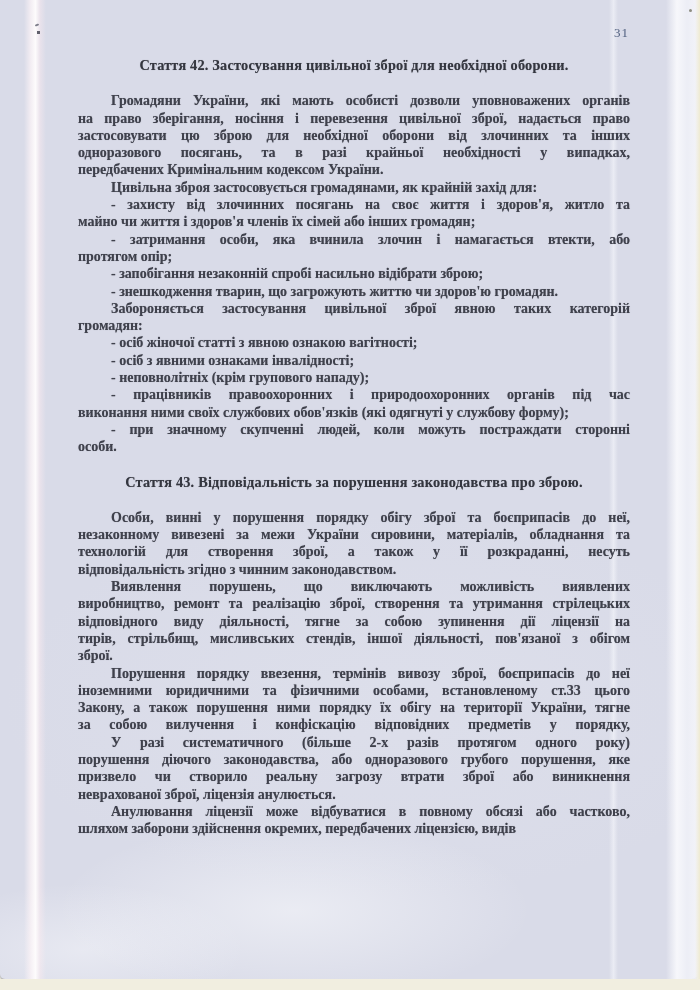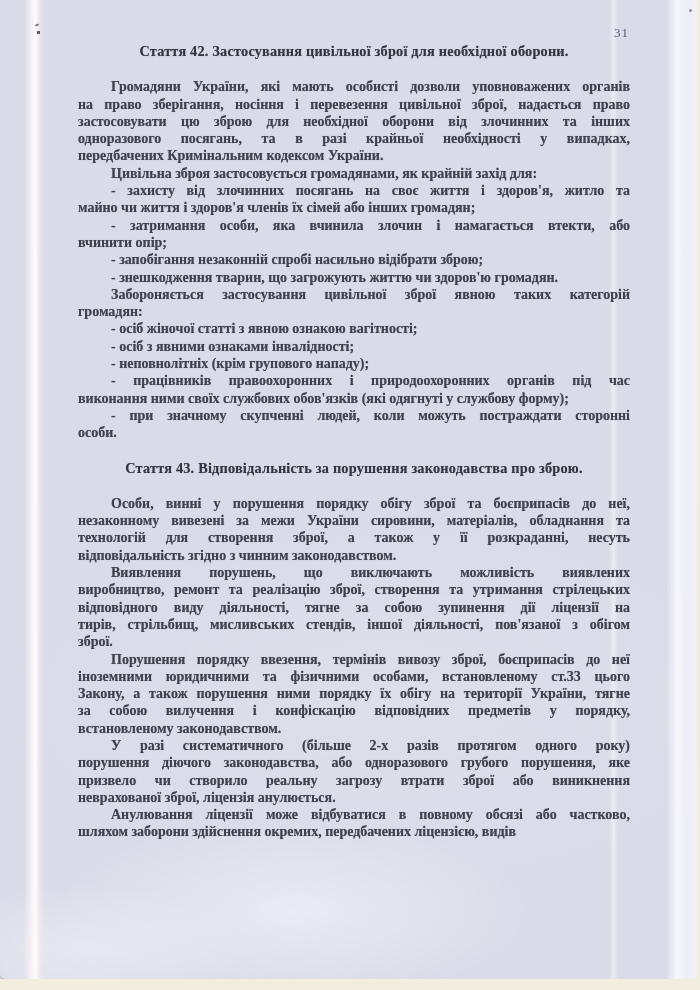--- a/index.html
+++ b/index.html
@@ -53,21 +53,21 @@
   .speck-2 { left:37px; top:31px; width:3px; height:3px; background:#60606c; }
   .speck-3 { left:689px; top:9px; width:3px; height:3px; background:#8d8d82; border-radius:50%; }
 
   .page-number {
     position:absolute; left:614px; top:26px;
     font-size:13px; line-height:1; letter-spacing:1px; color:#51607f;
   }
 
   
   .content {
-    position:absolute; left:78px; top:43px; width:552px;
+    position:absolute; left:78px; top:57px; width:552px;
     font-size:14px; line-height:17.3px; color:#3f414c;
     text-shadow:0 0 0.7px rgba(63,65,76,0.5);
   }
   .article-title {
     font-weight:700; text-align:center; margin:0 0 18px 0;
     font-size:14.3px; color:#34363f; letter-spacing:0.2px;
   }
   .article-title.mt { margin-top:18px; }
   .para { margin:0;font-weight:bold; }
   .ln { text-align:justify; text-align-last:justify; }
@@ -98,21 +98,21 @@
         </div>
         <div class="para">
           <div class="ln first last">Цивільна зброя застосовується громадянами, як крайній захід для:</div>
         </div>
         <div class="para">
           <div class="ln first">- захисту від злочинних посягань на своє життя і здоров'я, житло та</div>
           <div class="ln last">майно чи життя і здоров'я членів їх сімей або інших громадян;</div>
         </div>
         <div class="para">
           <div class="ln first">- затримання особи, яка вчинила злочин і намагається втекти, або</div>
-          <div class="ln last">вчинити опір;</div>
+          <div class="ln last">протягом опір;</div>
         </div>
         <div class="para">
           <div class="ln first last">- запобігання незаконній спробі насильно відібрати зброю;</div>
         </div>
         <div class="para">
           <div class="ln first last">- знешкодження тварин, що загрожують життю чи здоров'ю громадян.</div>
         </div>
         <div class="para">
           <div class="ln first">Забороняється застосування цивільної зброї явною таких категорій</div>
           <div class="ln last">громадян:</div>
@@ -146,21 +146,20 @@
           <div class="ln">виробництво, ремонт та реалізацію зброї, створення та утримання стрілецьких</div>
           <div class="ln">відповідного виду діяльності, тягне за собою зупинення дії ліцензії на</div>
           <div class="ln">тирів, стрільбищ, мисливських стендів, іншої діяльності, пов'язаної з обігом</div>
           <div class="ln last">зброї.</div>
         </div>
         <div class="para">
           <div class="ln first">Порушення порядку ввезення, термінів вивозу зброї, боєприпасів до неї</div>
           <div class="ln">іноземними юридичними та фізичними особами, встановленому ст.33 цього</div>
           <div class="ln">Закону, а також порушення ними порядку їх обігу на території України, тягне</div>
           <div class="ln">за собою вилучення і конфіскацію відповідних предметів у порядку,</div>
-          <div class="ln last">встановленому законодавством.</div>
         </div>
         <div class="para">
           <div class="ln first">У разі систематичного (більше 2-х разів протягом одного року)</div>
           <div class="ln">порушення діючого законодавства, або одноразового грубого порушення, яке</div>
           <div class="ln">призвело чи створило реальну загрозу втрати зброї або виникнення</div>
           <div class="ln last">неврахованої зброї, ліцензія анулюється.</div>
         </div>
         <div class="para">
           <div class="ln first">Анулювання ліцензії може відбуватися в повному обсязі або частково,</div>
           <div class="ln last">шляхом заборони здійснення окремих, передбачених ліцензією, видів</div>

